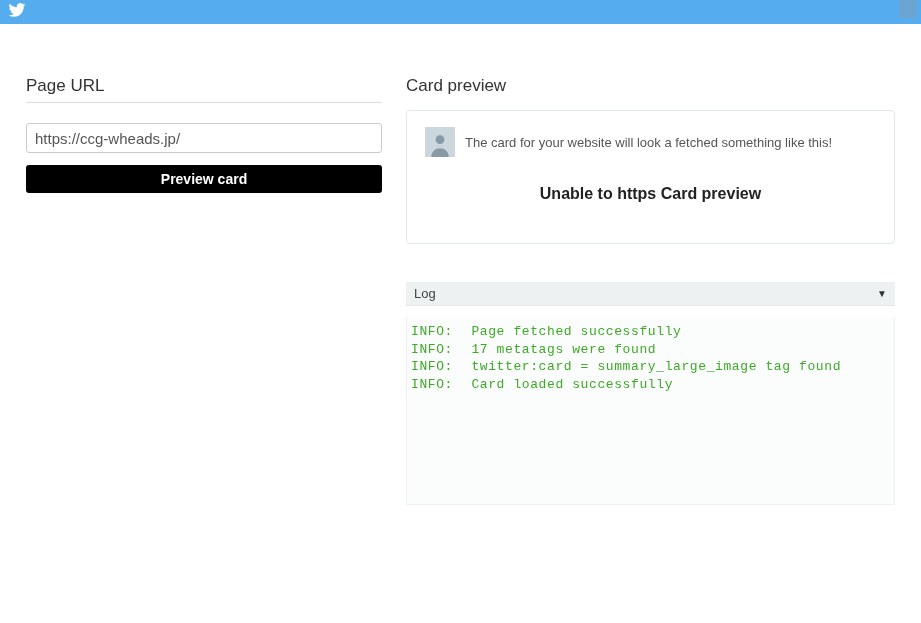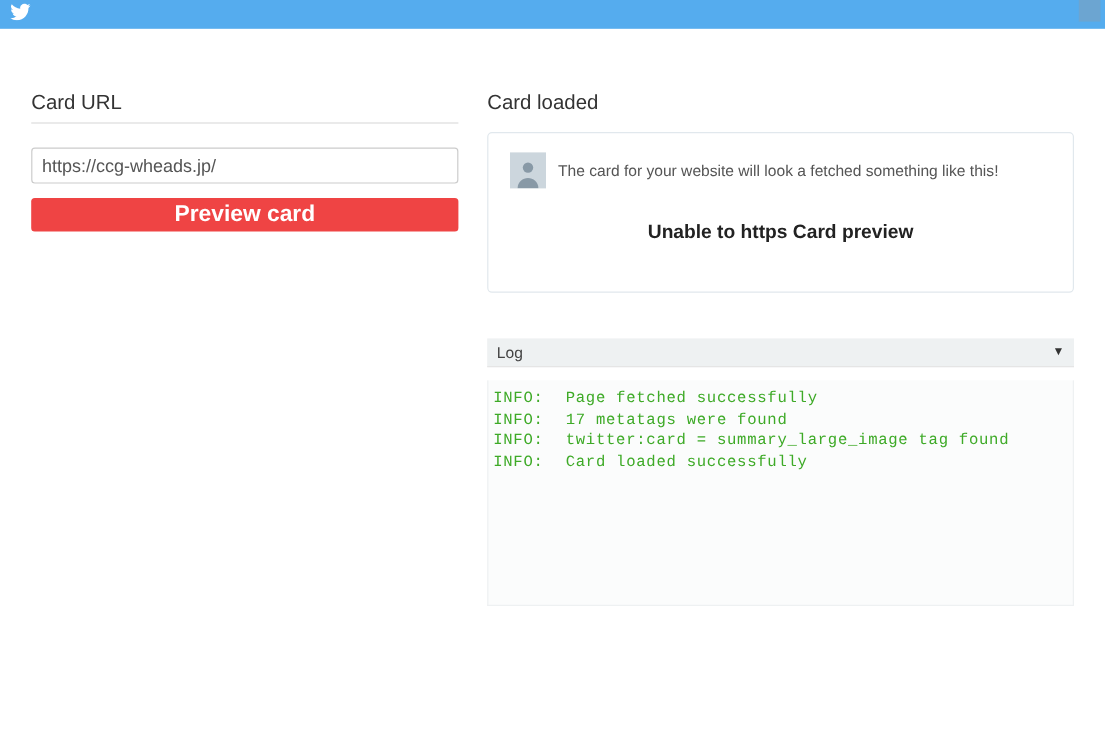--- a/index.html
+++ b/index.html
@@ -75,25 +75,25 @@
     font-size: 15px;
     padding: 0 8px;
     color: #555;
     margin-top: 12px;
   }
 
   .btn {
     width: 100%;
     height: 28px;
     margin-top: 12px;
-    background: #ef4444;
+    background: #000000;
     border: none;
     border-radius: 3px;
     color: #fff;
-    font-size: 19px;
+    font-size: 14px;
     font-weight: 600;
     cursor: pointer;
   }
 
   .preview-box {
     border: 1px solid #e1e8ed;
     border-radius: 4px;
     padding: 16px 18px 40px;
     margin-top: 4px;
   }
@@ -171,27 +171,27 @@
       </svg>
   </span>
   <span class="topbar-right"></span>
 </div>
 
 <div class="content">
 
   <div class="cols">
 
     <div class="left">
-      <div class="section-label">Card URL</div>
+      <div class="section-label">Page URL</div>
       <input class="url-input" type="text" value="https://ccg-wheads.jp/" style="">
       <button class="btn">Preview card</button>
     </div>
 
     <div class="right">
-      <div class="section-label">Card loaded</div>
+      <div class="section-label">Card preview</div>
 
       <div class="preview-box">
         <div class="preview-head">
           <span class="avatar">
             <svg width="26" height="26" viewBox="0 0 24 24">
                 <circle cx="12" cy="8" r="4"></circle>
                 <path d="M4 24c0-5 4-8 8-8s8 3 8 8z"></path>
               </svg>
           </span>
           <span class="preview-text">The card for your website will look a fetched something like this!</span>

